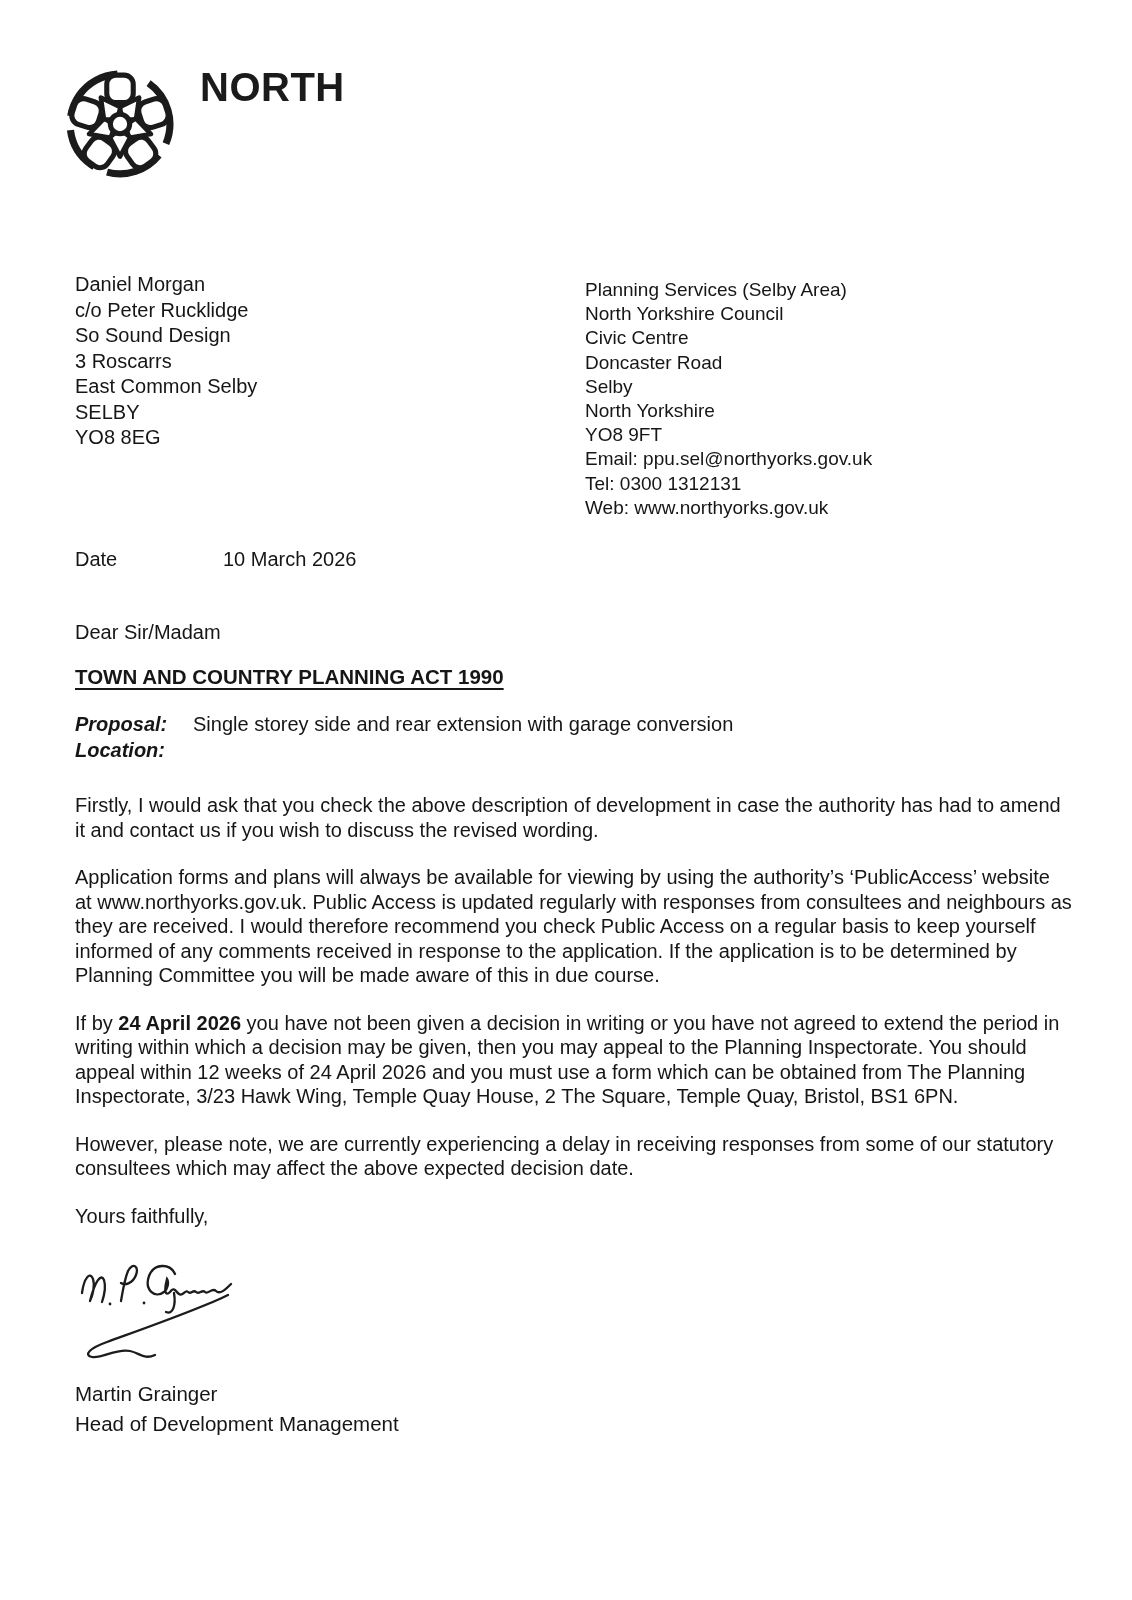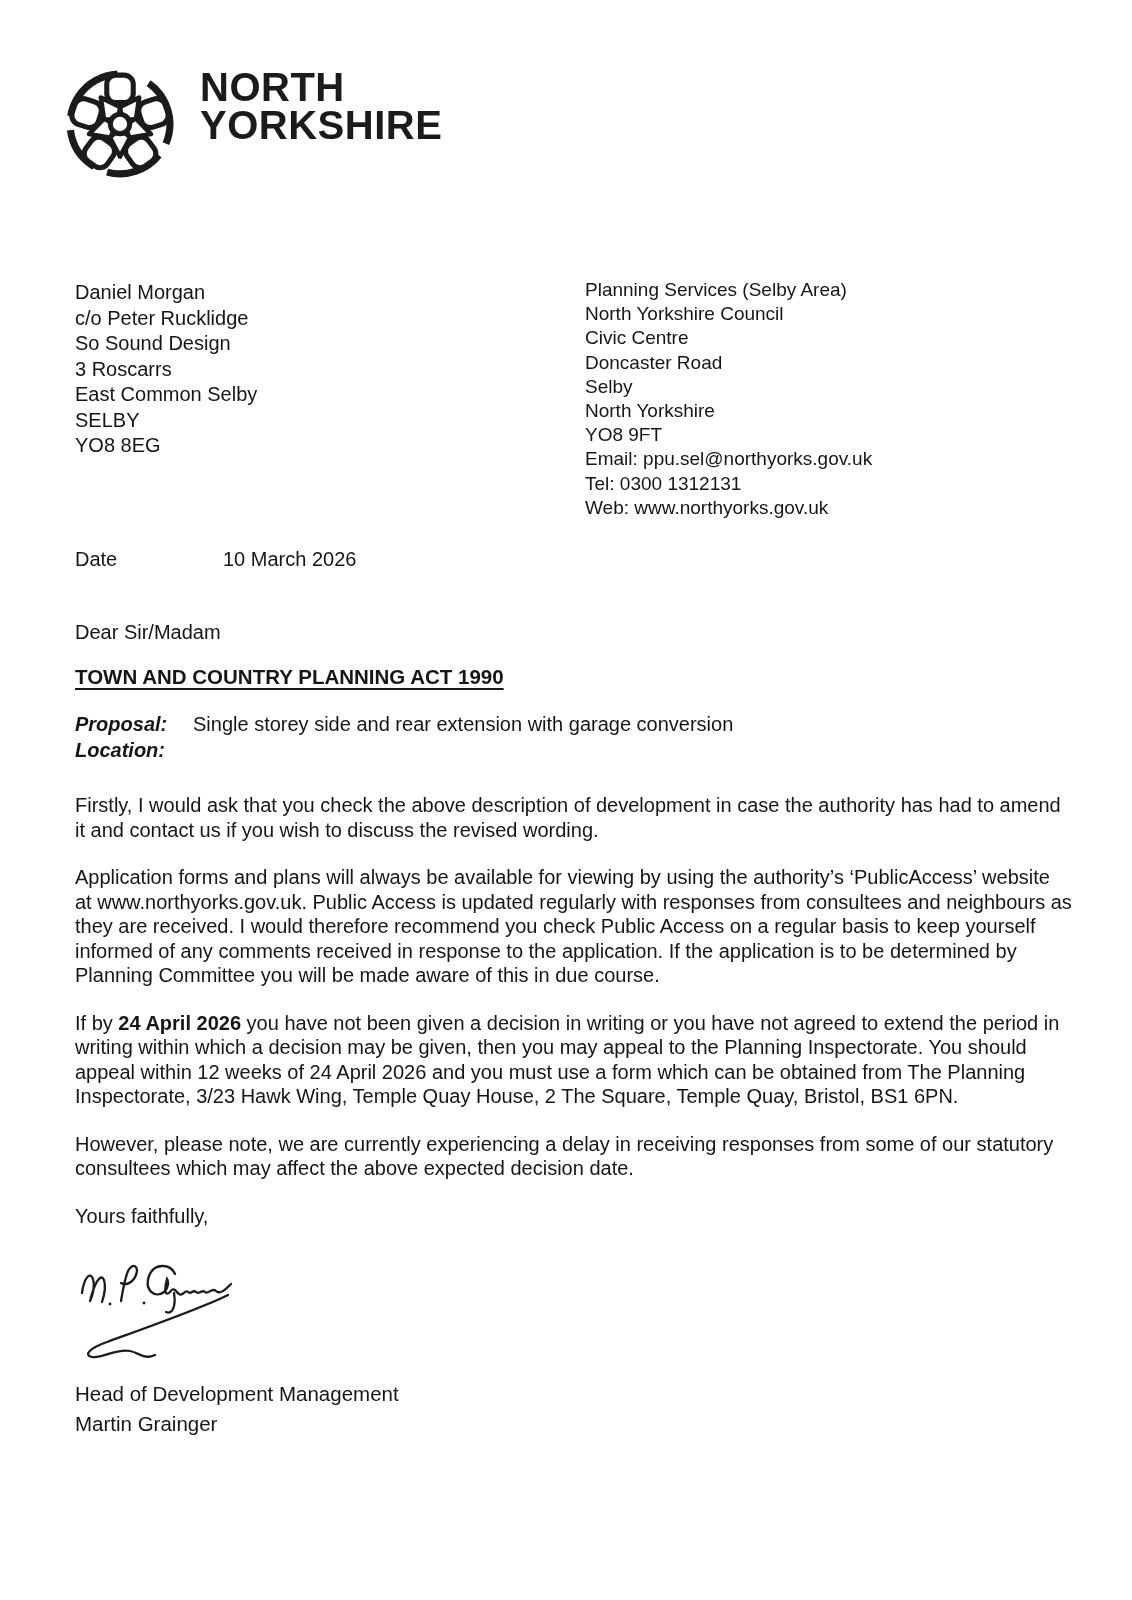--- a/index.html
+++ b/index.html
@@ -13,21 +13,21 @@
     overflow:hidden;
   }
   
   .logo { position:absolute; left:64px; top:68px; display:flex; align-items:flex-start;gap:8px; }
   .logo svg { width:112px; height:112px; display:block; }
   .logo-text { margin-left:16px; line-height:38px; font-size:40px; letter-spacing:0.5px; color:#1b1b1b; }
   .logo-text .bold { font-weight:700; }
   .logo-text .light { font-weight:400; letter-spacing:1.5px; }
   
   .addr { list-style:none; font-size:20px; }
-  .recipient { position:absolute; left:75px; top:280px; line-height:25.5px; }
+  .recipient { position:absolute; left:75px; top:272px; line-height:25.5px; }
   .sender    { position:absolute; left:585px; top:278px; line-height:24.2px; font-size:19px; }
   
   .refblock { position:absolute; left:75px; top:546px; font-size:20px; line-height:26px; }
   .refrow { display:flex; }
   .refrow .lbl { width:148px; }
   
   .salutation { position:absolute; left:75px; top:621px; font-size:20px; }
   .act-heading { position:absolute; left:75px; top:665px; font-size:20.5px; font-weight:700;
                  text-decoration:underline; text-decoration-thickness:2px; text-underline-offset:4px;text-align:center; }
   .propblock { position:absolute; left:75px; top:711px; font-size:20px; line-height:26px; }
@@ -63,21 +63,20 @@
           <path d="M55 23 L65 42 L55 50 L45 42 Z" transform="rotate(108 55 55)"></path>
           <path d="M55 23 L65 42 L55 50 L45 42 Z" transform="rotate(180 55 55)"></path>
           <path d="M55 23 L65 42 L55 50 L45 42 Z" transform="rotate(252 55 55)"></path>
           <path d="M55 23 L65 42 L55 50 L45 42 Z" transform="rotate(324 55 55)"></path>
         </g>
         <circle cx="55" cy="55" r="9.5" stroke-width="5" fill="#ffffff"></circle>
       </g>
     </svg>
     <div class="logo-text">
       <div class="bold">NORTH</div>
-      <div class="bold">YORKSHIRE</div>
     </div>
   </div>
 
   <ul class="addr recipient">
     <li>Daniel Morgan</li>
     <li>c/o Peter Rucklidge</li>
     <li>So Sound Design</li>
     <li>3 Roscarrs</li>
     <li>East Common Selby</li>
     <li>SELBY</li>
@@ -132,18 +131,18 @@
         <circle cx="35" cy="53" r="1.4" fill="#1c1c1c" stroke="none"></circle>
         <path d="M46 50 C48 38 50 27 53 20 C58 11 64 15 61 24 C58 32 50 35 46 32"></path>
         <circle cx="69" cy="52" r="1.4" fill="#1c1c1c" stroke="none"></circle>
         <path d="M100 23 C95 12 79 12 74 25 C69 39 80 48 89 41 C93 38 94 31 92 28 C89 39 90 46 95 41 C99 35 101 41 104 43 C108 46 110 38 113 41 C116 44 118 38 121 41 C124 44 127 38 130 41 C133 44 137 36 141 40 C145 44 151 38 156 33"></path>
         <path d="M99 42 C101 54 98 64 91 61"></path>
         <path d="M153 44 C125 58 62 80 32 91 C15 97 8 104 17 106 C27 108 41 97 55 100 C65 102 69 109 80 104"></path>
       </g>
     </svg>
 
     <div class="signatory">
+      <div>Martin Grainger</div>
       <div>Head of Development Management</div>
-      <div>Martin Grainger</div>
     </div>
   </div>
 
 </div>
 
 </body></html>

